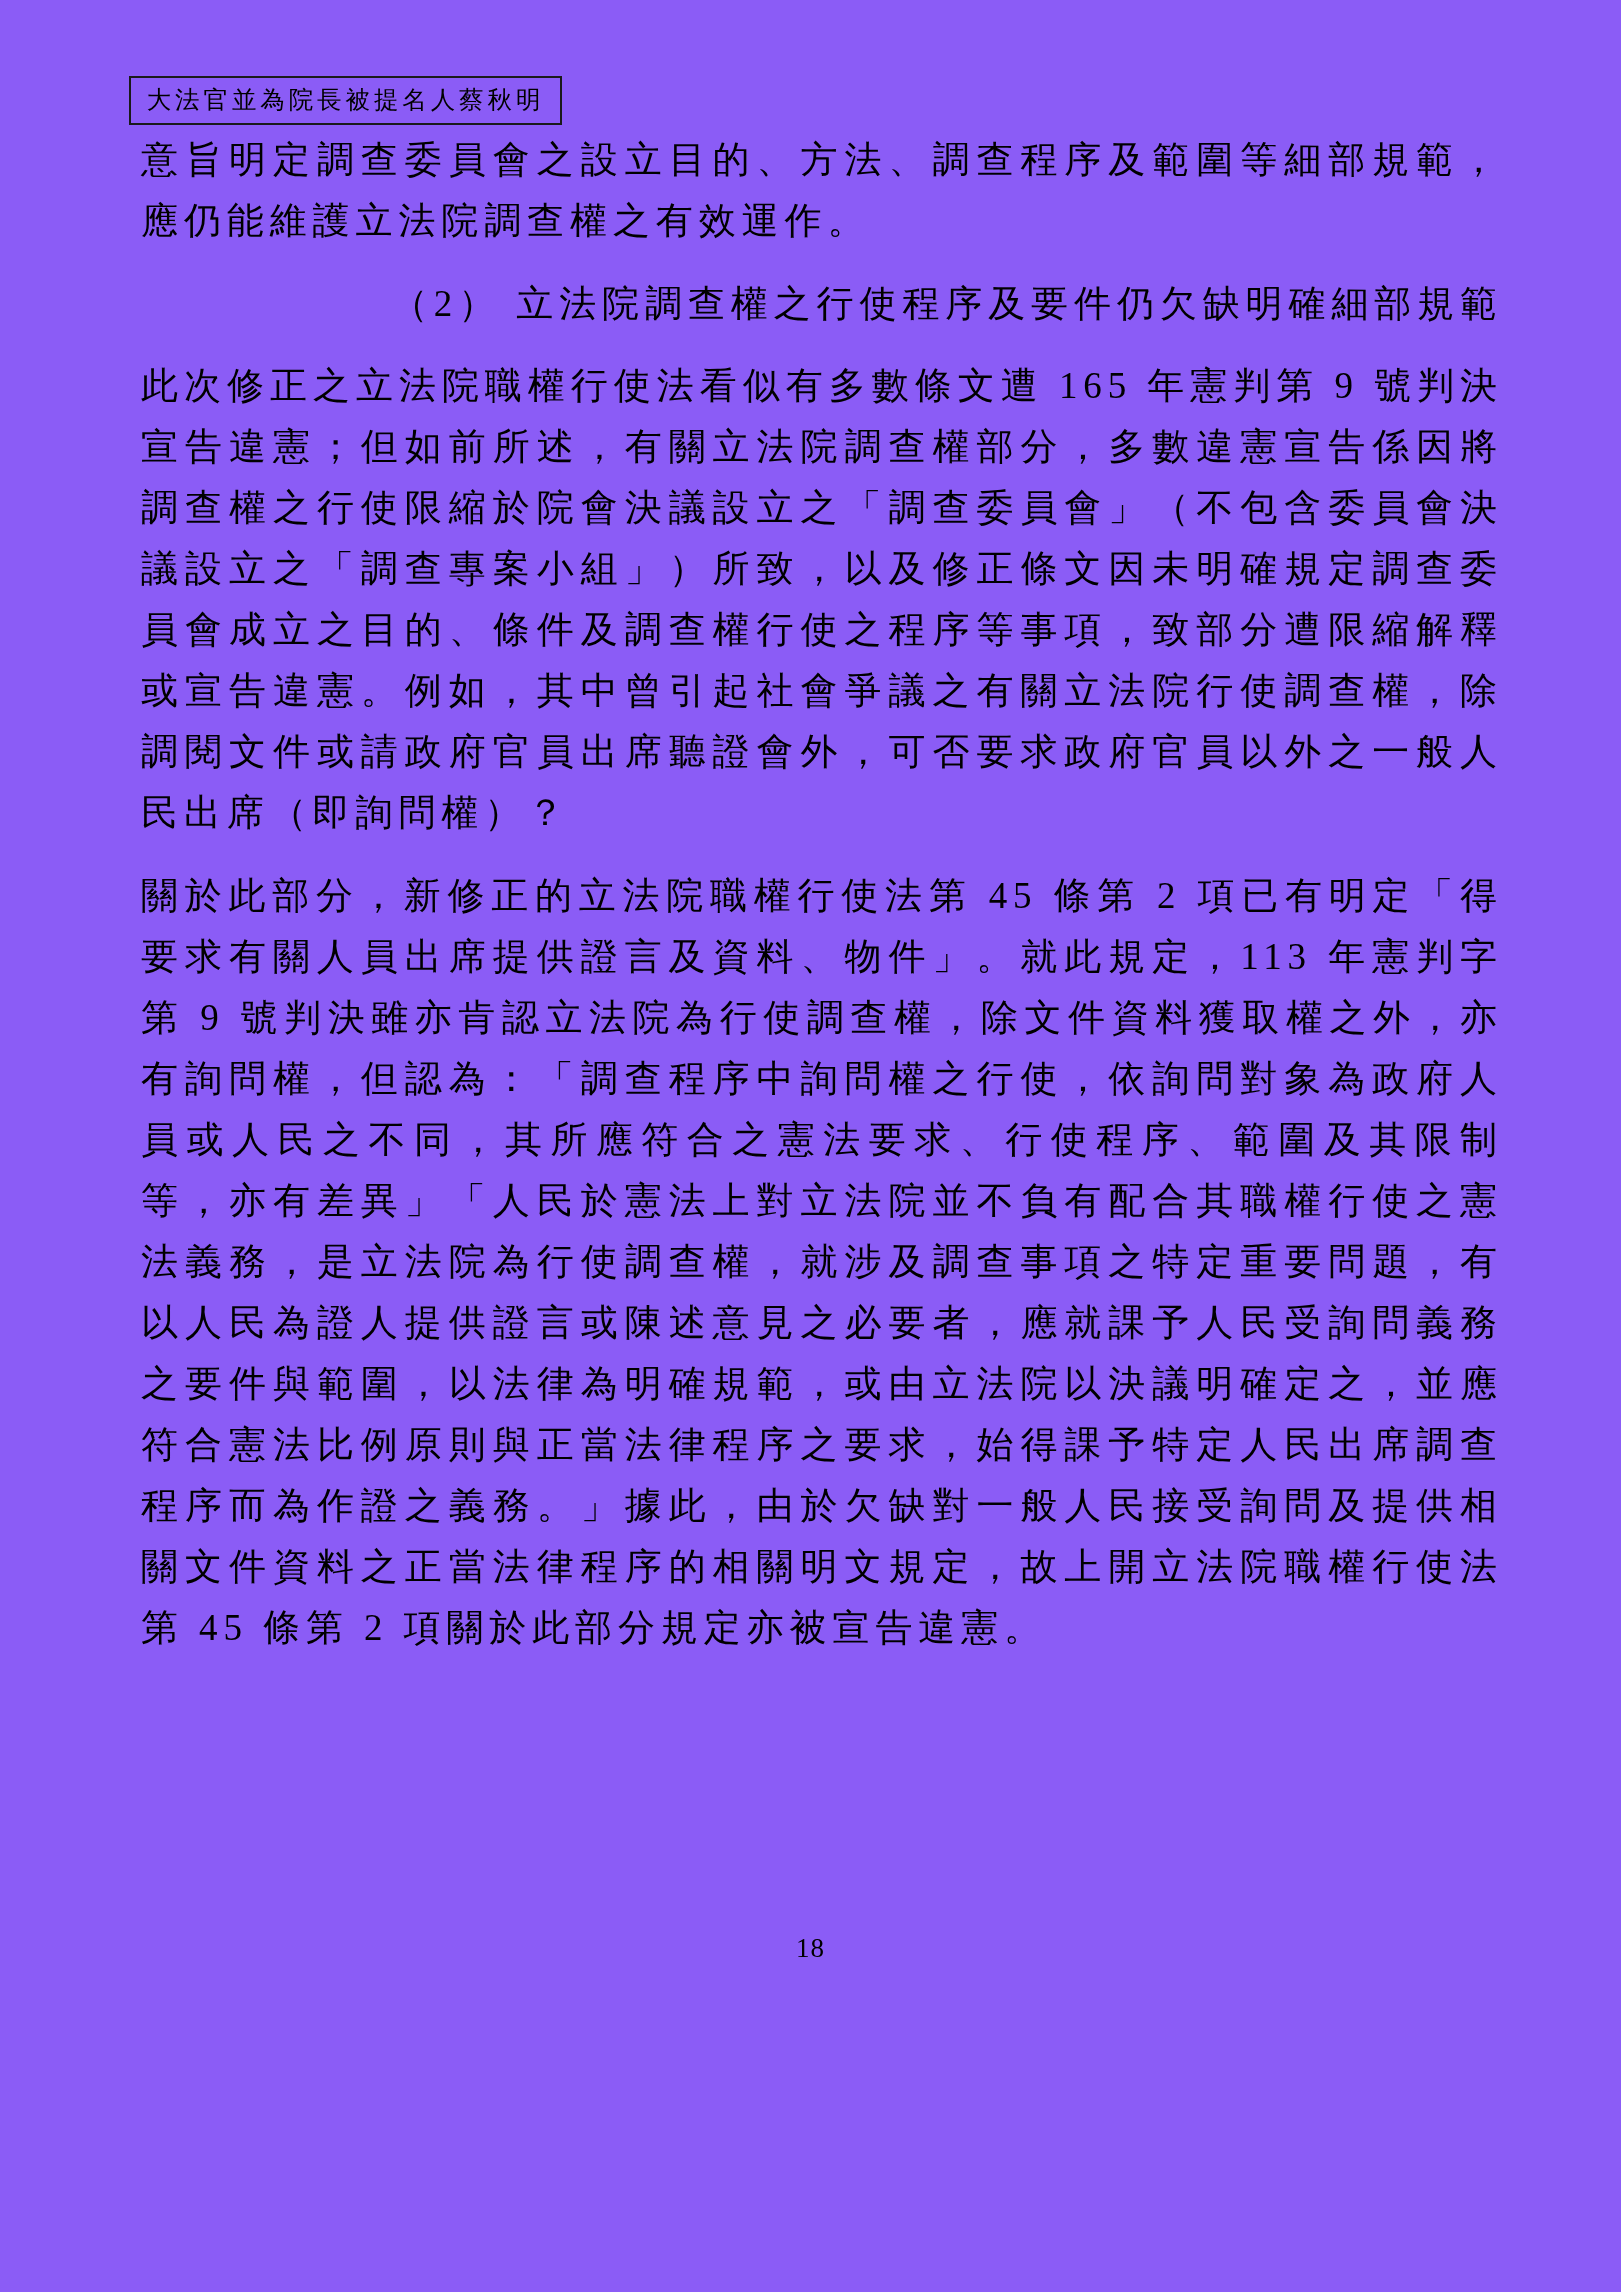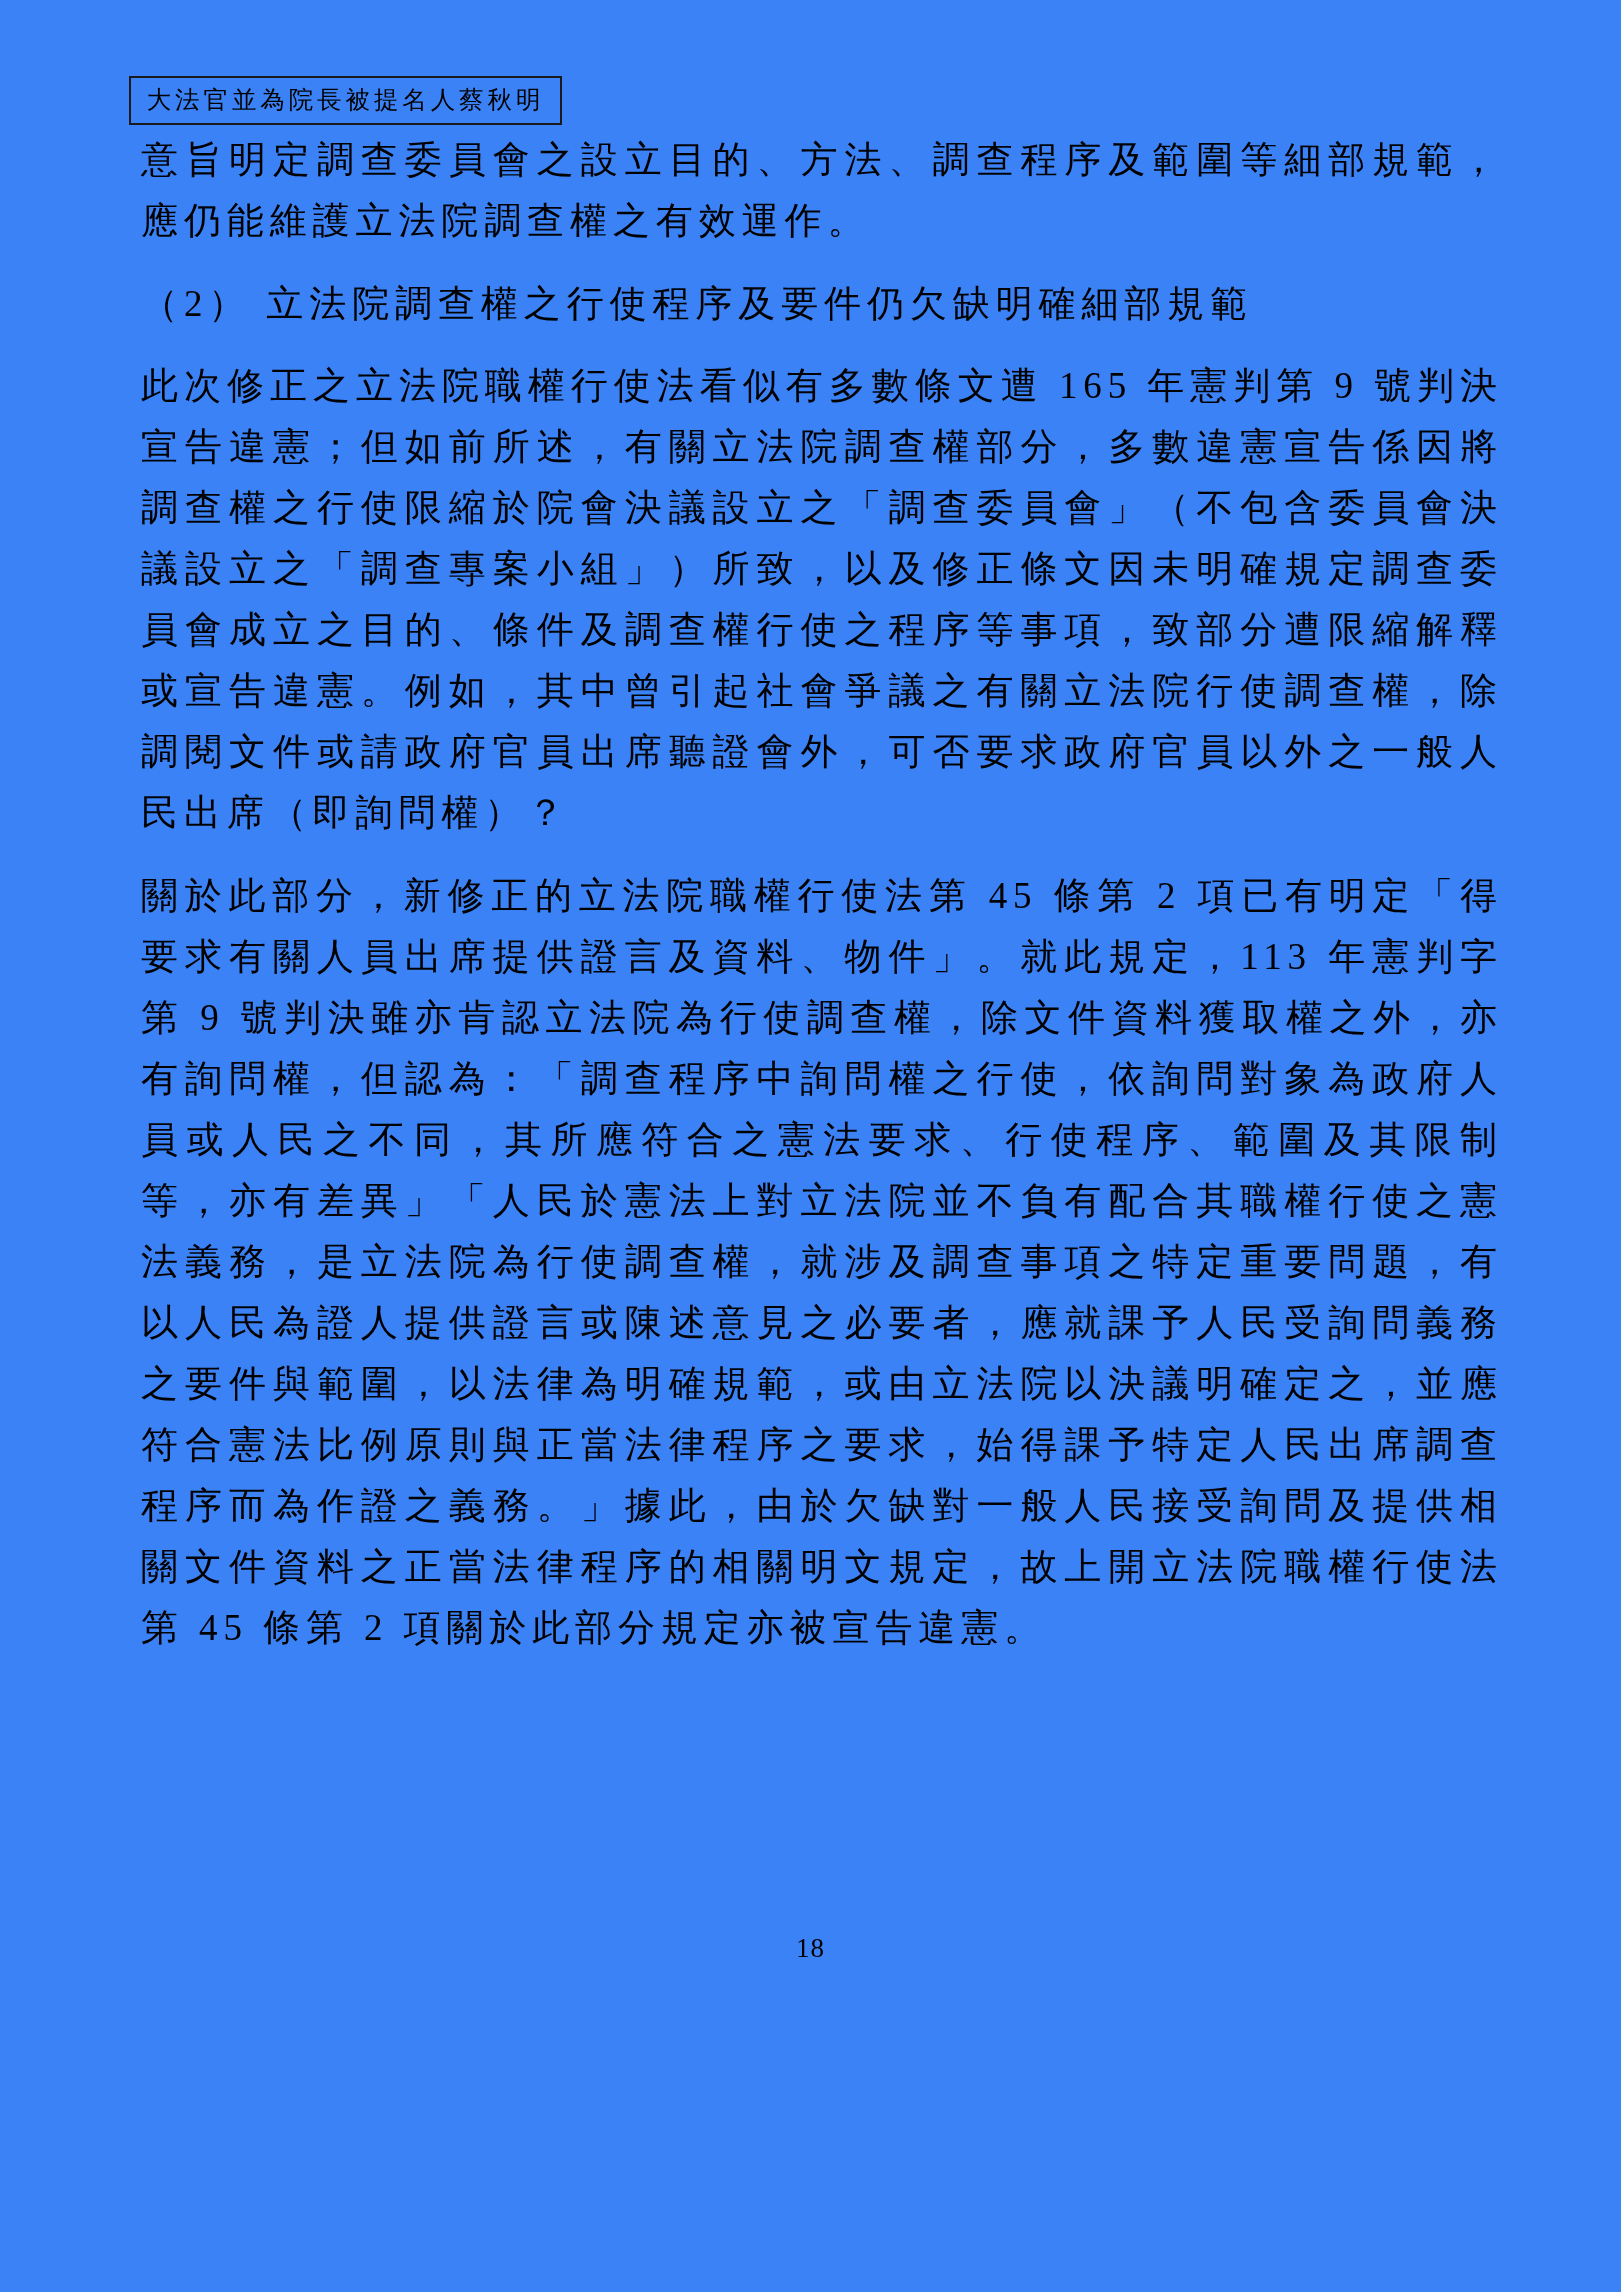--- a/index.html
+++ b/index.html
@@ -11,21 +11,21 @@
     height: 2293px;
     background: #ffffff;
     position: relative;
     overflow: hidden;
     font-family: "Liberation Serif", "DejaVu Serif", serif;
     color: #000000;
   }
   .page {
     position: absolute;
     inset: 0;
-    background: #3b82f6;
+    background: #8b5cf6;
   }
   .header-box {
     position: absolute;
     left: 129px;
     top: 76px;
     border: 2px solid #1a1a1a;
     padding: 6.9px 15.7px 8.8px 15.7px;
     font-size: 24.5px;
     letter-spacing: 3.9px;
     line-height: 1.2;
@@ -41,21 +41,21 @@
     font-size: 37px;
     line-height: 61px;
     letter-spacing: 5.9px;
     text-align: justify;
     margin: 0 0 21.6px 0;
     word-break: break-all;
   }
   .content p.section-heading {
     margin-top: 9.8px;
     margin-bottom: 21.6px;
-    text-align: left;
+    text-align: right;
   }
   .page-number {
     position: absolute;
     left: 0;
     right: 0;
     top: 1933px;
     text-align: center;
     font-size: 27px;
     letter-spacing: 1px;
   }

